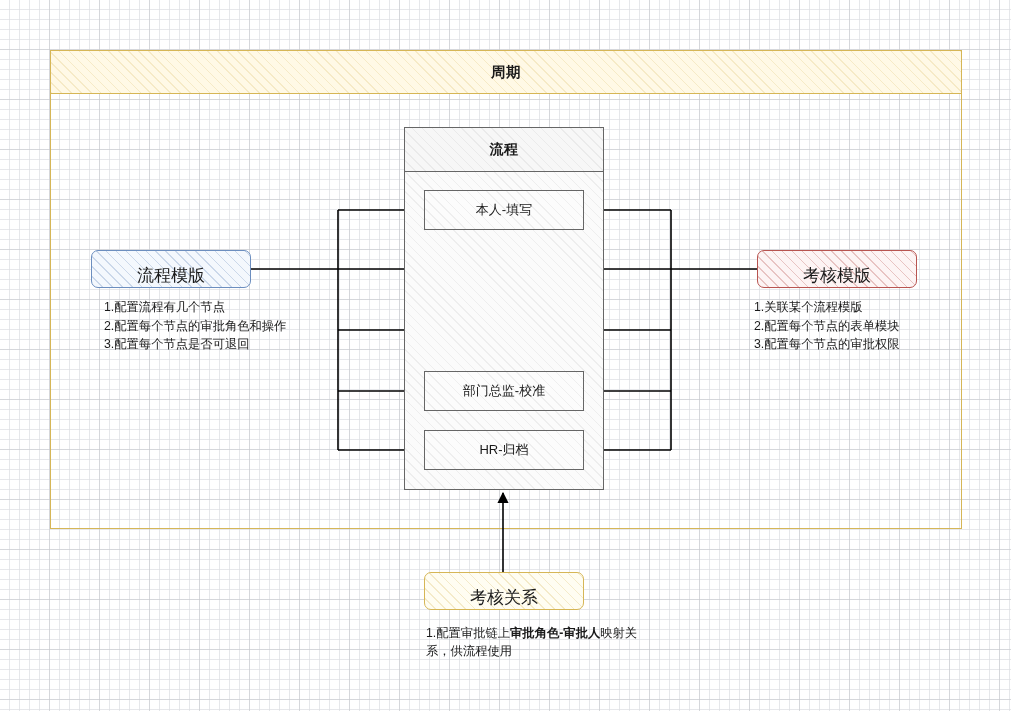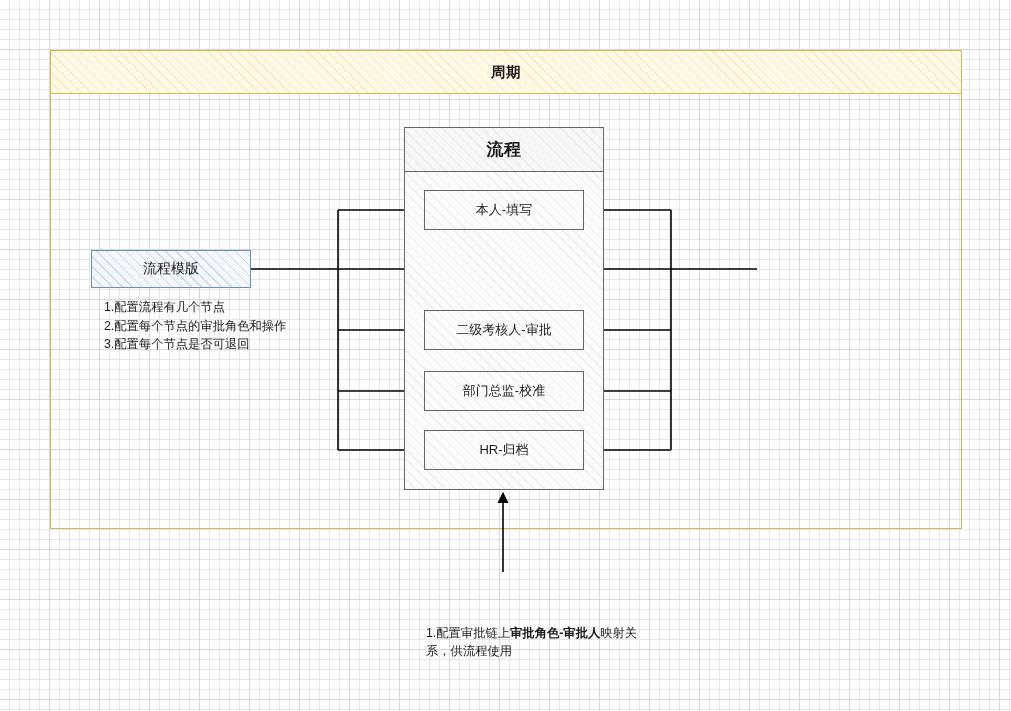--- a/index.html
+++ b/index.html
@@ -87,21 +87,21 @@
       45deg,
       rgba(150,150,150,0.13) 0px,
       rgba(150,150,150,0.13) 1px,
       rgba(255,255,255,0) 1px,
       rgba(255,255,255,0) 7px);
     display: flex;
     align-items: center;
     justify-content: center;
   }
   #process-header .lane-title {
-    font-size: 17px;
+    font-size: 14px;
     font-weight: bold;
     color: #1a1a1a;
     letter-spacing: 0.5px;
   }
 
   
   .node {
     width: 160px; height: 40px;
     left: 424px;
     border: 1.3px solid #666666;
@@ -116,24 +116,25 @@
     align-items: center;
     justify-content: center;
     font-size: 13px;
     color: #1a1a1a;
   }
 
   
   .entity {
     width: 160px; height: 38px;
     display: flex;
-    align-items: center;
-    justify-content: center;
-    font-size: 14px;
-    color: #1a1a1a;
+    align-items: flex-end;
+    justify-content: center;
+    font-size: 17px;
+    color: #1a1a1a;
+    border-radius: 7px;
   }
   #entity-flow-template {
     left: 91px; top: 250px;
     border: 1.4px solid #6c8ebf;
     background-color: #f4f8fd;
     background-image: repeating-linear-gradient(
       45deg,
       rgba(108,142,191,0.30) 0px,
       rgba(108,142,191,0.30) 1px,
       rgba(255,255,255,0) 1px,
@@ -233,33 +234,39 @@
   </svg>
 
   <div class="abs" id="process-container"></div>
   <div class="abs" id="process-header">
     <span class="lane-title">流程</span>
   </div>
 
   <div class="abs node" style="top:190px">
     <span>本人-填写</span>
   </div>
-  <div class="abs node" style="top:310px">
-    <span>二级考核人-审批</span>
-  </div>
   <div class="abs node" style="top:430px">
     <span>HR-归档</span>
   </div>
   <div class="abs node" style="top:371px">
     <span>部门总监-校准</span>
   </div>
 
   <div class="abs entity" id="entity-flow-template">
     <span>流程模版</span>
   </div>
   <div class="abs note" id="note-flow-template">1.配置流程有几个节点
 2.配置每个节点的审批角色和操作
 3.配置每个节点是否可退回</div>
 
-
+  <div class="abs entity" id="entity-review-template">
+    <span>考核模版</span>
+  </div>
+  <div class="abs note" id="note-review-template">1.关联某个流程模版
+2.配置每个节点的表单模块
+3.配置每个节点的审批权限</div>
+
+  <div class="abs entity" id="entity-review-relation">
+    <span>考核关系</span>
+  </div>
   <div class="abs note" id="note-review-relation"><span>1.配置审批链上</span><span class="em">审批角色-审批人</span><span>映射关系，供流程使用</span></div>
 
 </div>
 
 </body></html>

